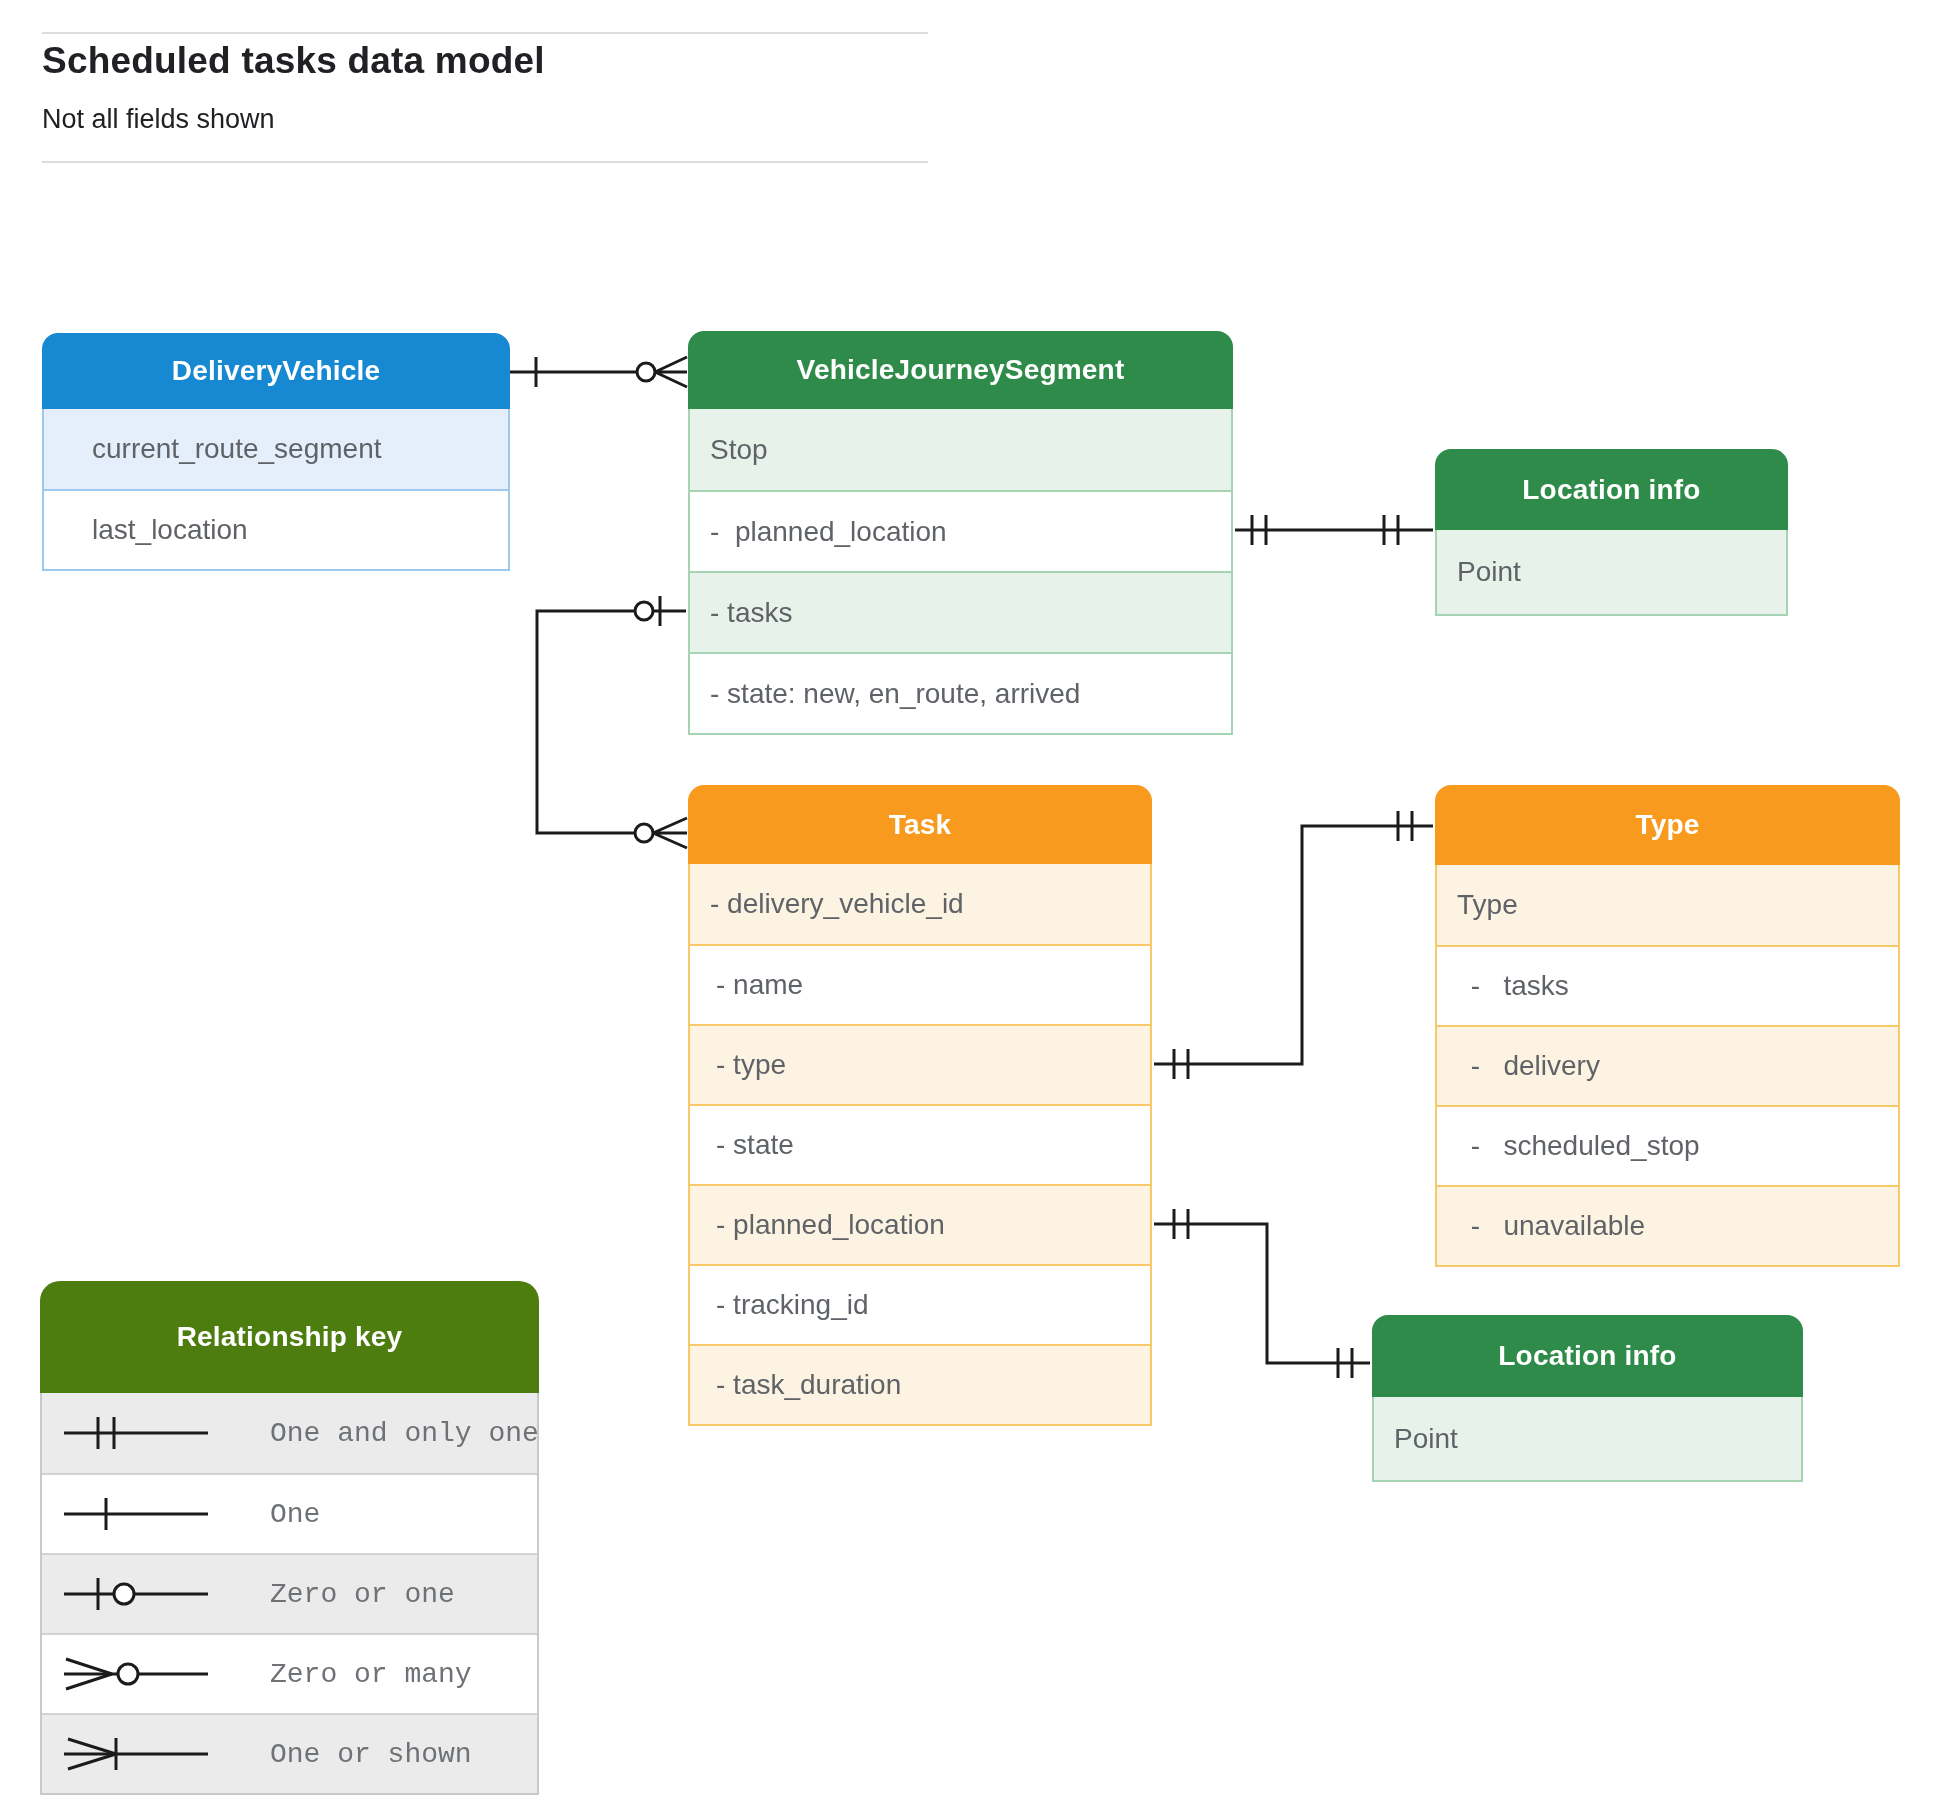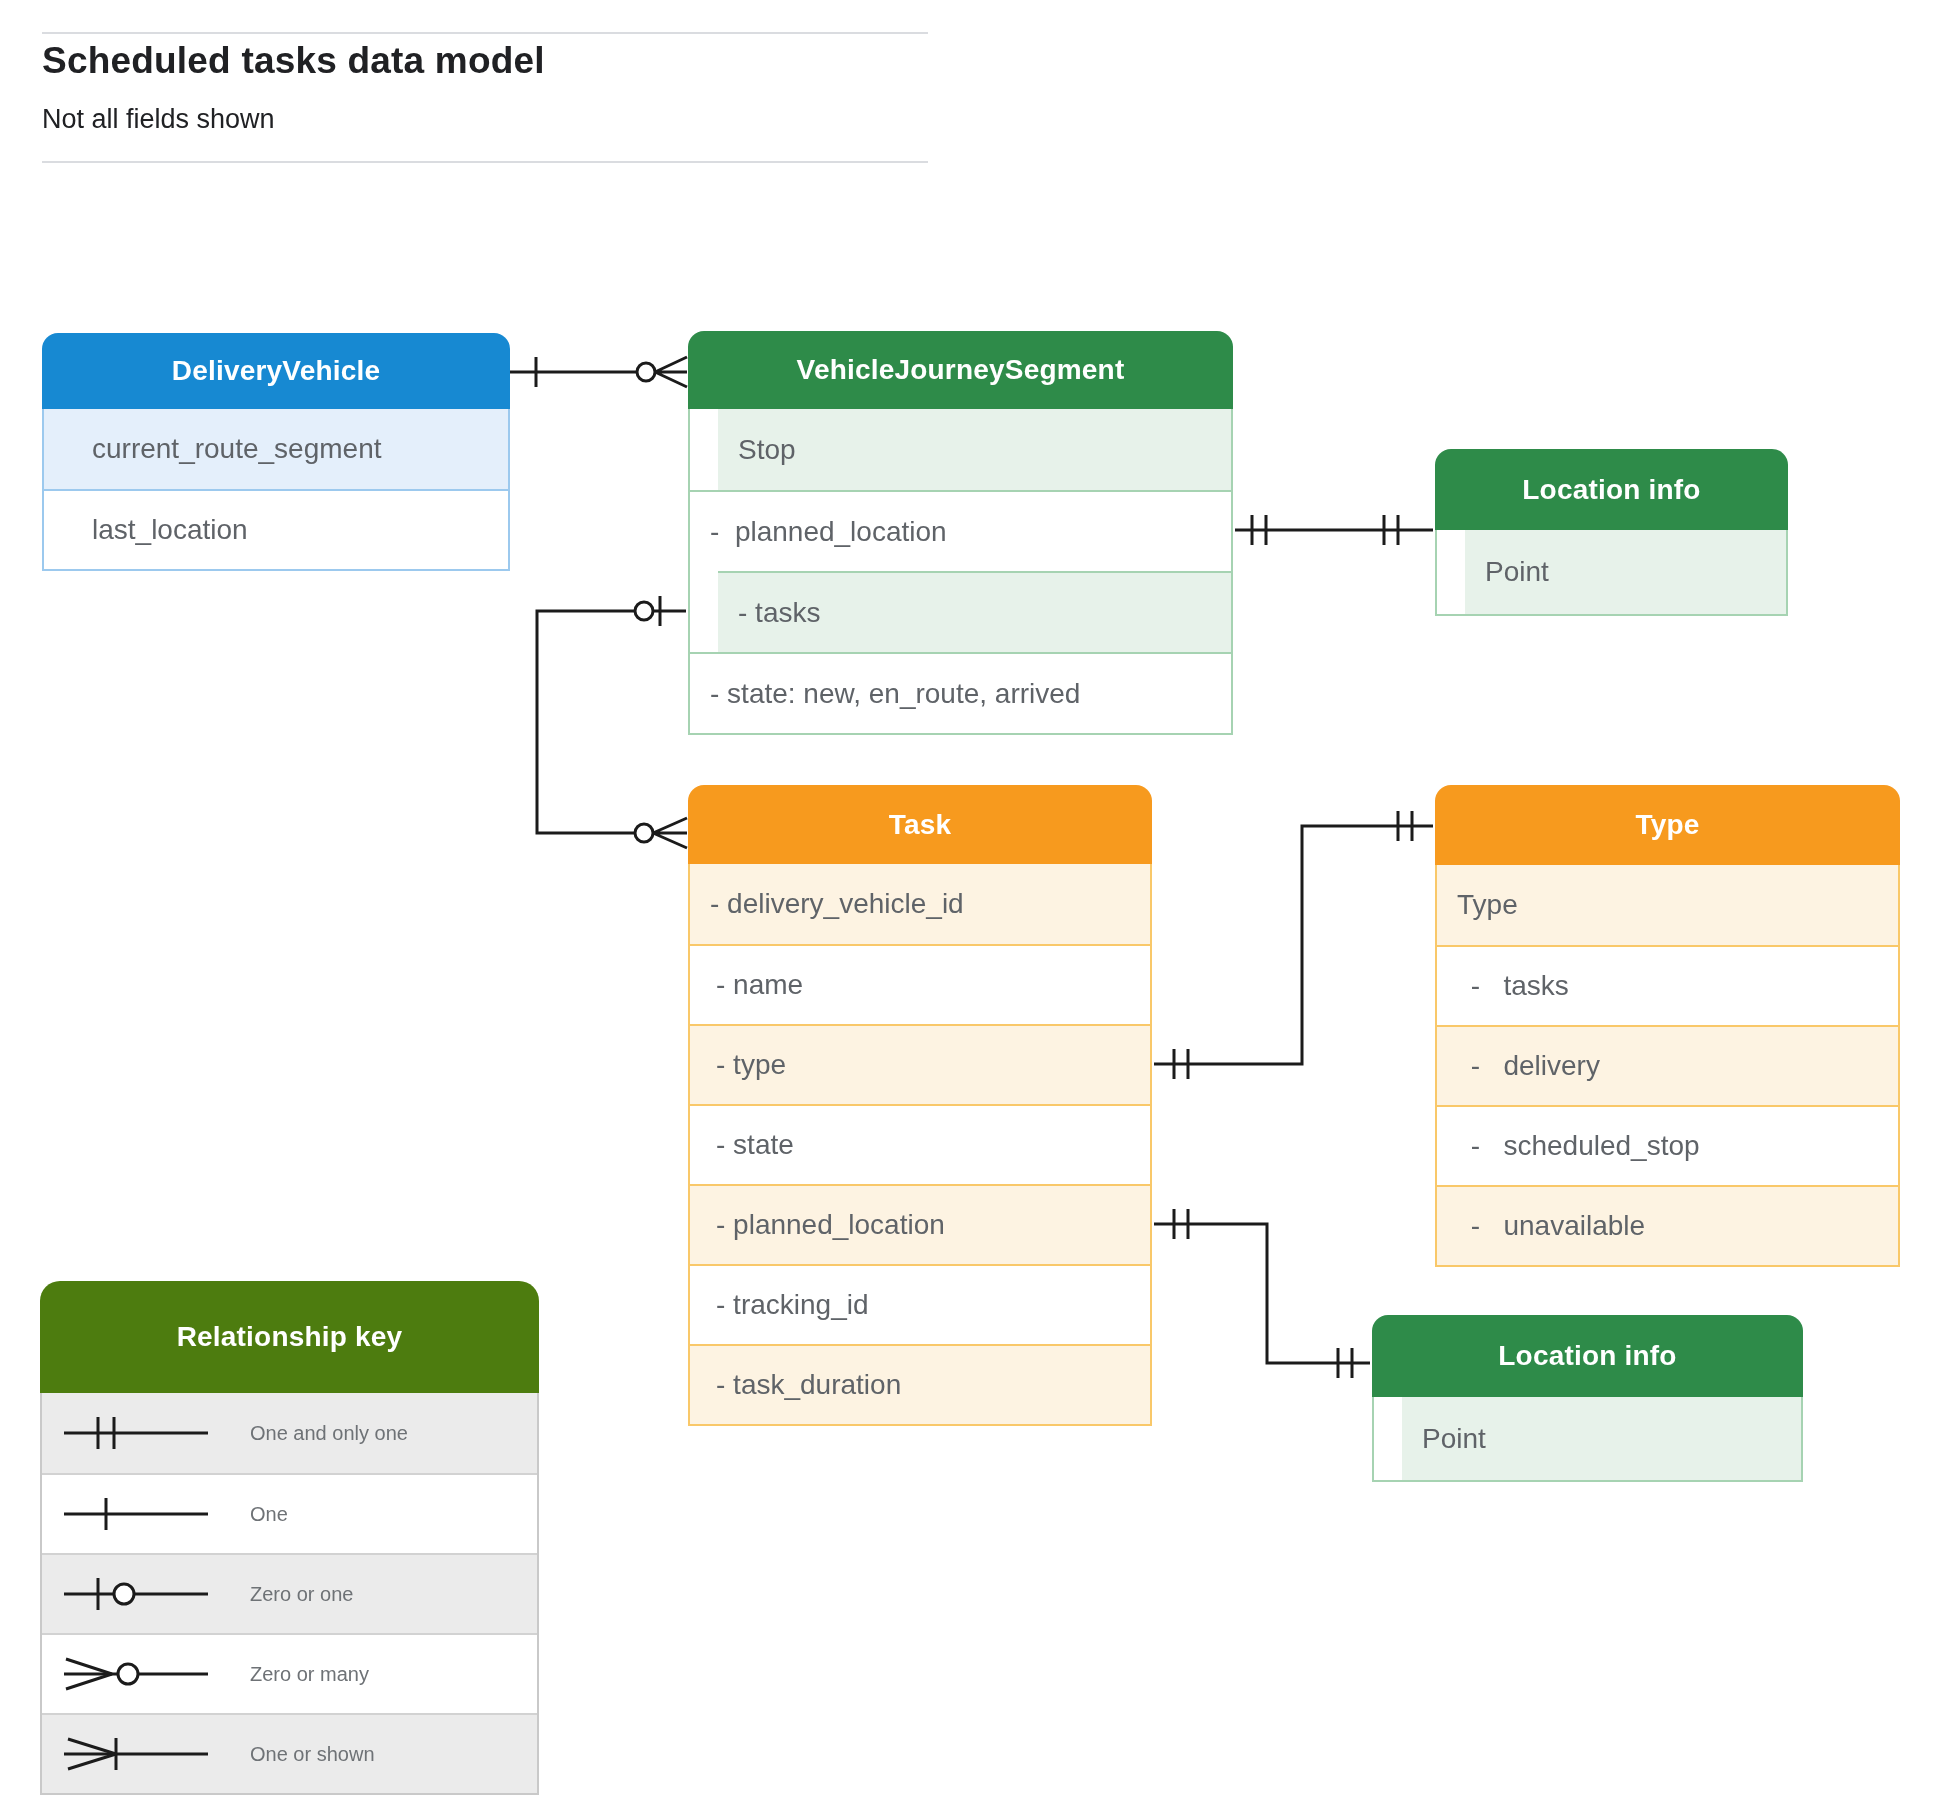--- a/index.html
+++ b/index.html
@@ -29,21 +29,21 @@
 
   
   .t-blue .eh{background:#1789d2;}
   .t-blue .ebody{border-color:#9cc9ee;}
   .t-blue .row + .row{border-top-color:#9cc9ee;}
   .t-blue .alt{background:#e4effb;}
 
   .t-green .eh{background:#2e8b49;}
   .t-green .ebody{border-color:#a6d3b2;}
   .t-green .row + .row{border-top-color:#a6d3b2;}
-  .t-green .alt{background:#e7f2ea;margin-left:28px;}
+  .t-green .alt{background:#e7f2ea;}
 
   .t-orange .eh{background:#f79a1e;}
   .t-orange .ebody{border-color:#f9c869;}
   .t-orange .row + .row{border-top-color:#f9c869;padding-left:26px;}
   .t-orange .alt{background:#fdf3e2;}
 
   
   .e-dv{left:42px;top:333px;width:468px;}   .e-dv .eh{height:76px;}   .e-dv .row{height:80px;padding-left:48px;}
   .e-vjs{left:688px;top:331px;width:545px;} .e-vjs .eh{height:78px;}  .e-vjs .row{height:81px;}
   .e-loc1{left:1435px;top:449px;width:353px;} .e-loc1 .eh{height:81px;} .e-loc1 .row{height:84px;}
@@ -54,21 +54,21 @@
   
   .legend{position:absolute;left:40px;top:1238px;width:499px;box-sizing:border-box;}
   .legend .eh{background:#4d7c0f;height:112px;border-radius:20px 20px 0 0;margin-top:43px;}
   .legend .ebody{border-color:#c9c9c9;}
   .legend .row{height:80px;padding:0 0 0 16px;color:#6e7276;}
   .legend .row + .row{border-top-color:#d2d2d2;}
   .legend .alt{background:#ebebeb;}
   .lsym{width:160px;height:48px;flex:0 0 auto;}
   .lsym path, .lsym line{stroke:#1b1b1b;stroke-width:3;fill:none;}
   .lsym circle{stroke:#1b1b1b;stroke-width:3;fill:#ffffff;}
-  .llabel{margin-left:32px;font-size:20px;}
+  .llabel{margin-left:52px;font-size:28px;font-family:Liberation Mono, monospace;}
   .legend .alt .llabel, .legend .row .llabel{color:#6e7276;}
 </style>
 </head>
 <body>
 
 <div class="canvas">
 
   <div class="rule rule-top"></div>
   <div class="heading">Scheduled tasks data model</div>
   <div class="subheading">Not all fields shown</div>

